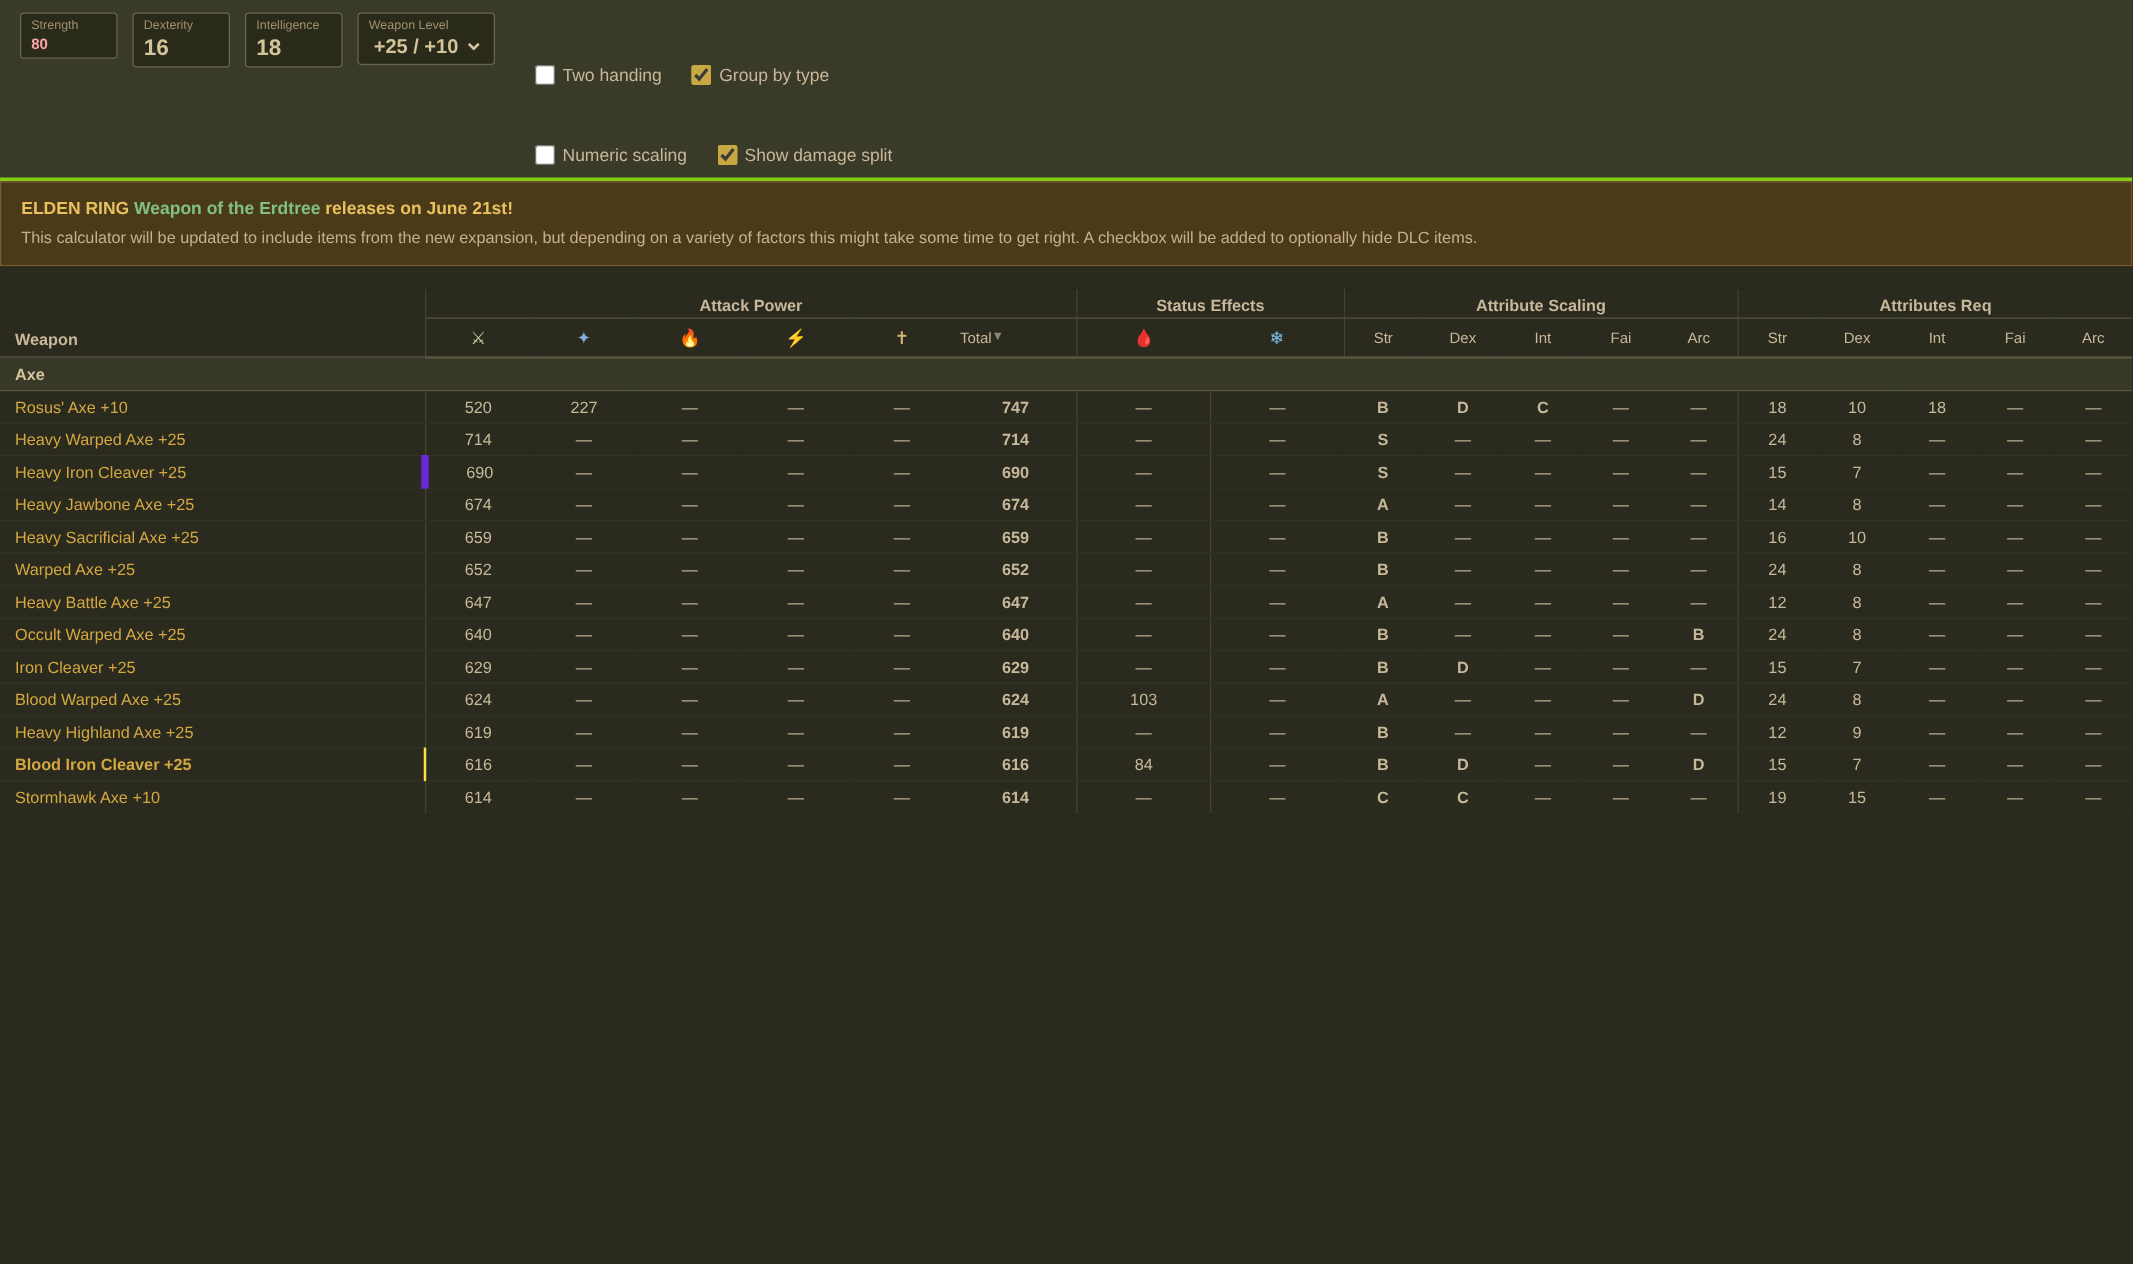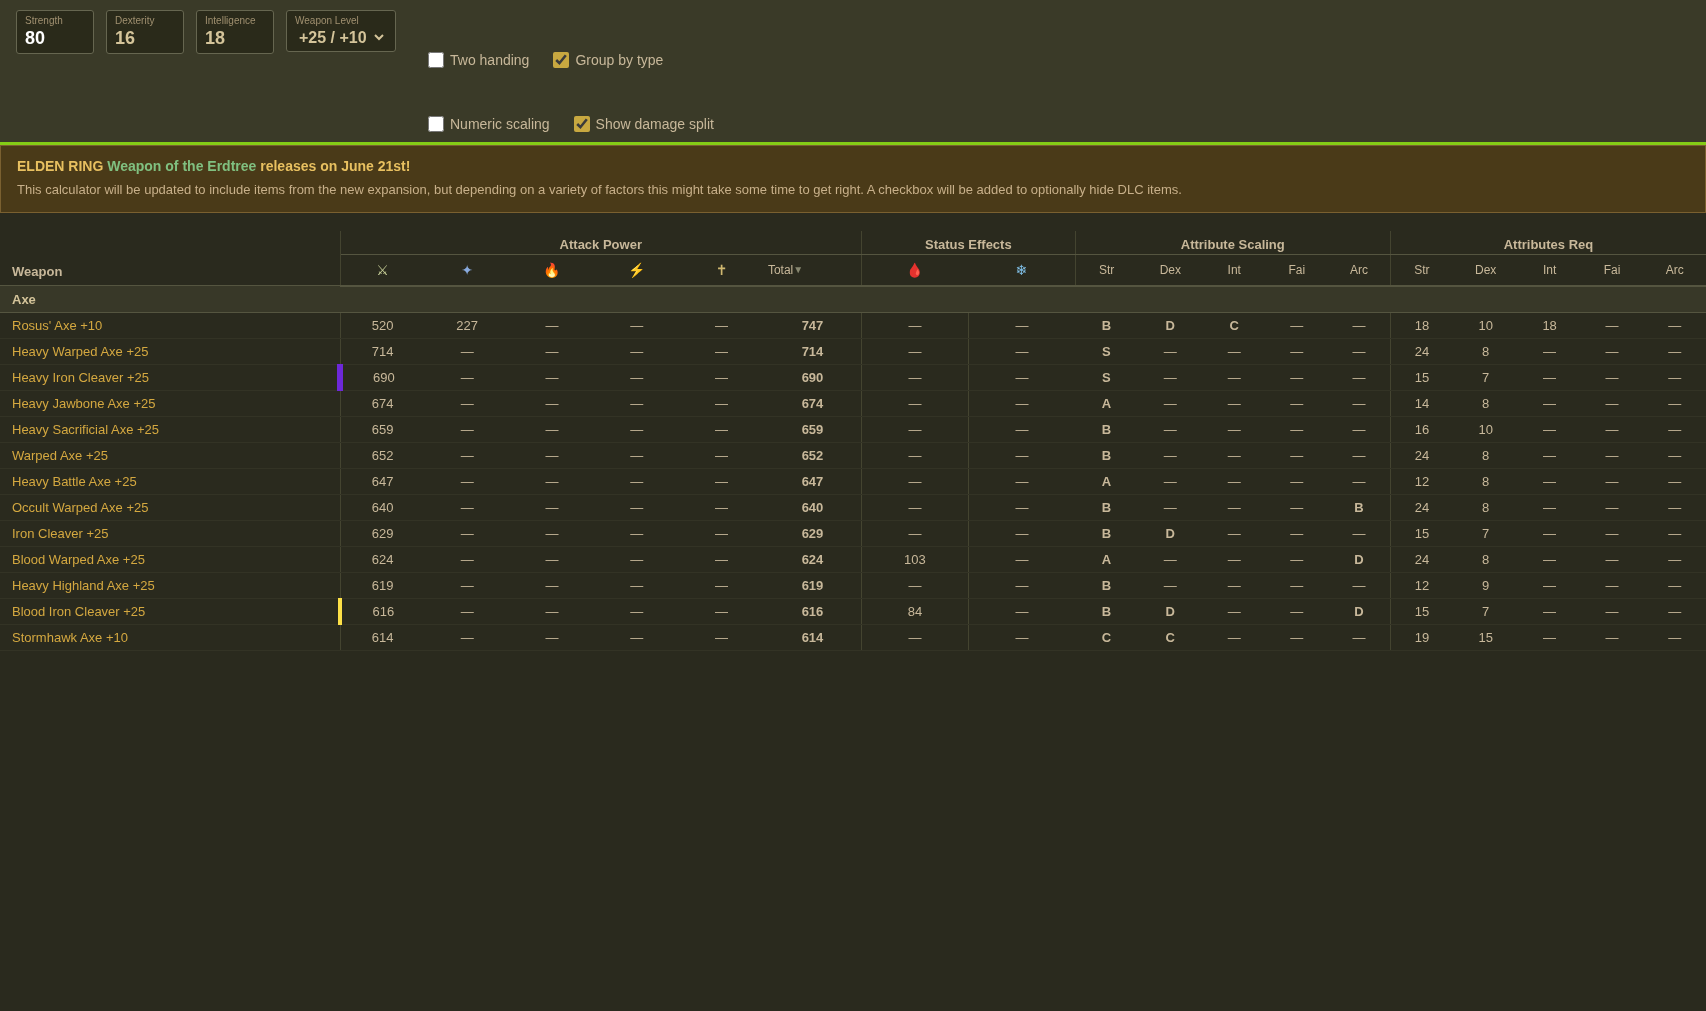--- a/index.html
+++ b/index.html
@@ -223,21 +223,21 @@
     .col-scaling {
       min-width: 28px;
     }
   </style>
 </head>
 <body>
 
 <div class="top-controls">
   <div class="stat-box">
     <span class="stat-label">Strength</span>
-    <input class="stat-value" type="number" value="80" style="background: transparent; border: none; outline: none; color: #ffffff; font-size: 18px; font-weight: bold; width: 60px;">
+    <input class="stat-value" type="number" value="80" style="background: transparent; border: none; outline: none; color: #fca5a5; font-size: 12px; font-weight: bold; width: 60px;">
   </div>
   <div class="stat-box">
     <span class="stat-label">Dexterity</span>
     <input class="stat-value" type="number" value="16" style="background: transparent; border: none; outline: none; color: rgb(212, 196, 154); font-size: 18px; font-weight: bold; width: 60px;">
   </div>
   <div class="stat-box">
     <span class="stat-label">Intelligence</span>
     <input class="stat-value" type="number" value="18" style="background: transparent; border: none; outline: none; color: rgb(212, 196, 154); font-size: 18px; font-weight: bold; width: 60px;">
   </div>
   <div class="weapon-level-box">
@@ -569,21 +569,21 @@
           <td class="dash">—</td>
           <td class="dash">—</td>
           <td class="dash" style="border-right:1px solid #444430;">—</td>
           <td class="num-highlight">12</td>
           <td class="num-highlight">9</td>
           <td class="dash">—</td>
           <td class="dash">—</td>
           <td class="dash">—</td>
         </tr>
         <tr class="data-row">
-          <td class="weapon-name" style="border-right:4px solid #fde047;">Blood Iron Cleaver +25</td>
+          <td class="weapon-name" style="border-right:2px solid #fde047;font-weight:bold;">Blood Iron Cleaver +25</td>
           <td class="num-highlight ">616</td>
           <td class="dash ">—</td>
           <td class="dash ">—</td>
           <td class="dash ">—</td>
           <td class="dash ">—</td>
           <td class="total-col" style="border-right:1px solid #444430;">616</td>
           <td class="num-highlight ">84</td>
           <td class="dash col-divider">—</td>
           <td class="scaling-B">B</td>
           <td class="scaling-D">D</td>

